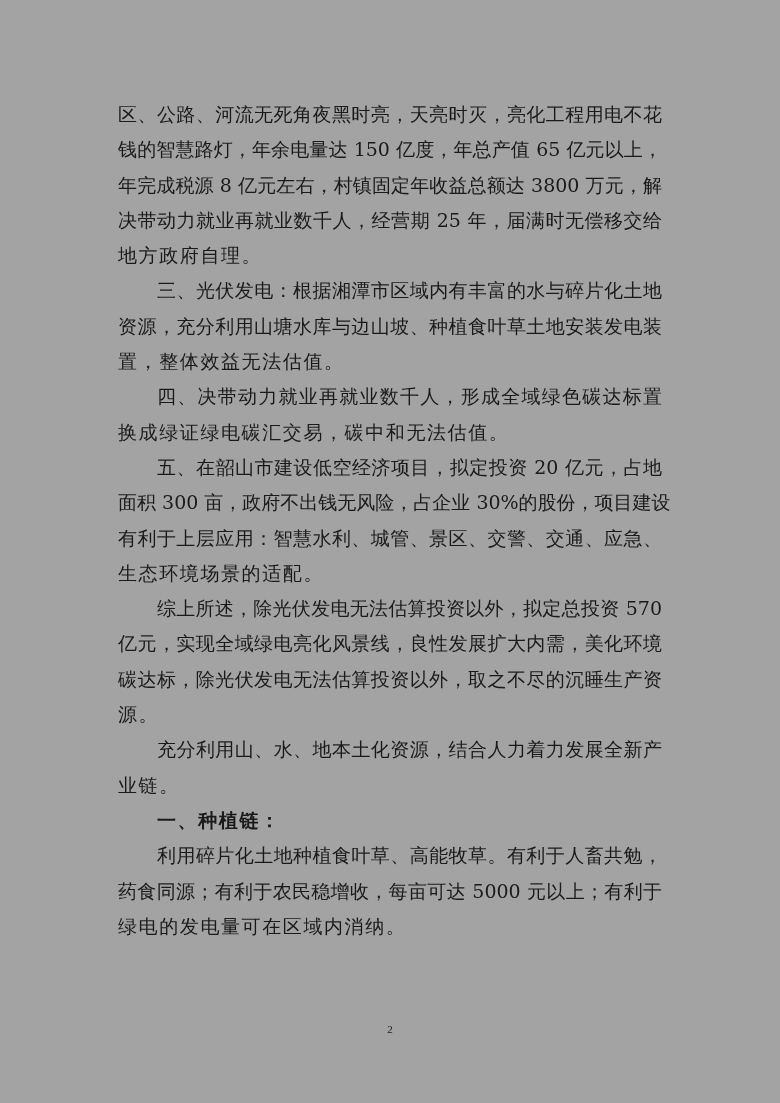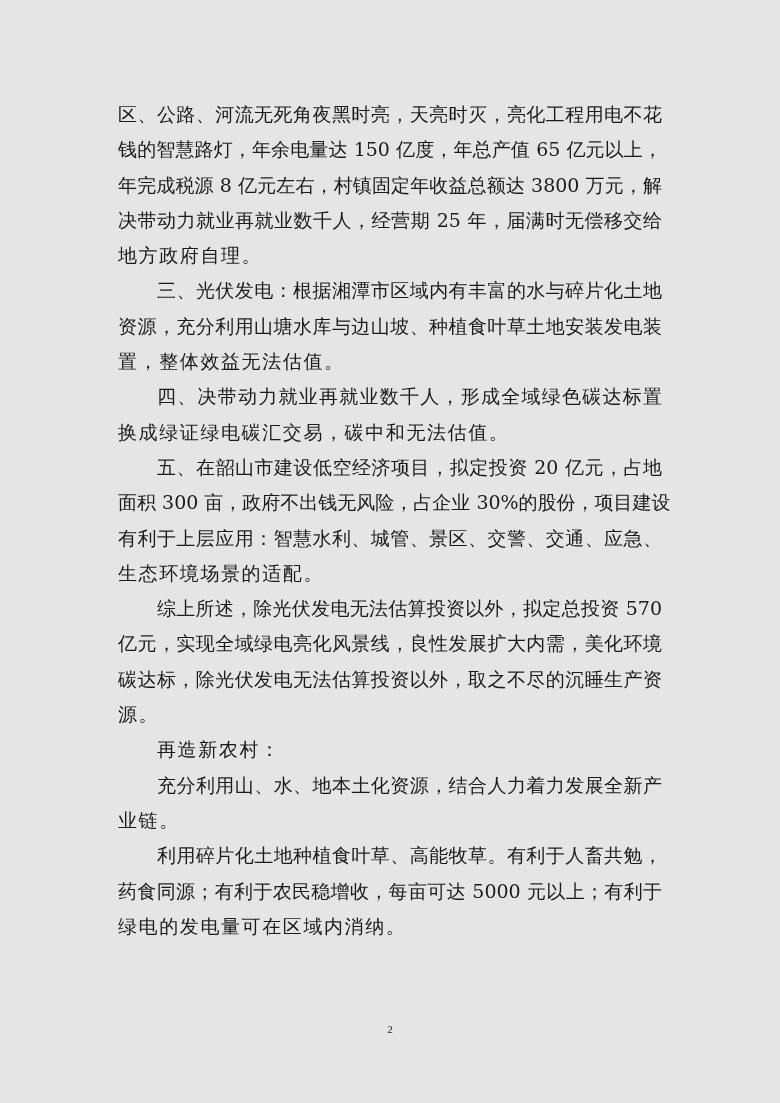--- a/index.html
+++ b/index.html
@@ -1,19 +1,19 @@
 <!DOCTYPE html>
 <html><head>
 <meta charset="utf-8">
 <style>
   html, body { margin: 0; padding: 0; background: #ffffff; }
   body { width: 780px; height: 1103px; position: relative; overflow: hidden; }
   .page {
     position: absolute; left: 0; top: 0; width: 780px; height: 1103px;
-    background: #e5e5e5;
+    background: #a3a3a3;
   }
   .text-body {
     position: absolute; left: 118px; top: 97px; width: 544px;
     font-family: "DejaVu Serif", "Liberation Serif", serif;
     color: #1a1a1a;
     font-size: 19px;
   }
   .line {
     height: 35.3px; line-height: 35.3px;
     white-space: nowrap;
@@ -45,21 +45,21 @@
     <div class="line indent">四、决带动力就业再就业数千人，形成全域绿色碳达标置</div>
     <div class="line last">换成绿证绿电碳汇交易，碳中和无法估值。</div>
     <div class="line indent">五、在韶山市建设低空经济项目，拟定投资 20 亿元，占地</div>
     <div class="line">面积 300 亩，政府不出钱无风险，占企业 30%的股份，项目建设</div>
     <div class="line">有利于上层应用：智慧水利、城管、景区、交警、交通、应急、</div>
     <div class="line last">生态环境场景的适配。</div>
     <div class="line indent">综上所述，除光伏发电无法估算投资以外，拟定总投资 570</div>
     <div class="line">亿元，实现全域绿电亮化风景线，良性发展扩大内需，美化环境</div>
     <div class="line">碳达标，除光伏发电无法估算投资以外，取之不尽的沉睡生产资</div>
     <div class="line last">源。</div>
-    <div class="line indent last">再造新农村：</div>
     <div class="line indent">充分利用山、水、地本土化资源，结合人力着力发展全新产</div>
     <div class="line last">业链。</div>
+    <div class="line indent last bold">一、种植链：</div>
     <div class="line indent">利用碎片化土地种植食叶草、高能牧草。有利于人畜共勉，</div>
     <div class="line">药食同源；有利于农民稳增收，每亩可达 5000 元以上；有利于</div>
     <div class="line last">绿电的发电量可在区域内消纳。</div>
   </div>
   <div class="page-number">2</div>
 </div>
 
 </body></html>

